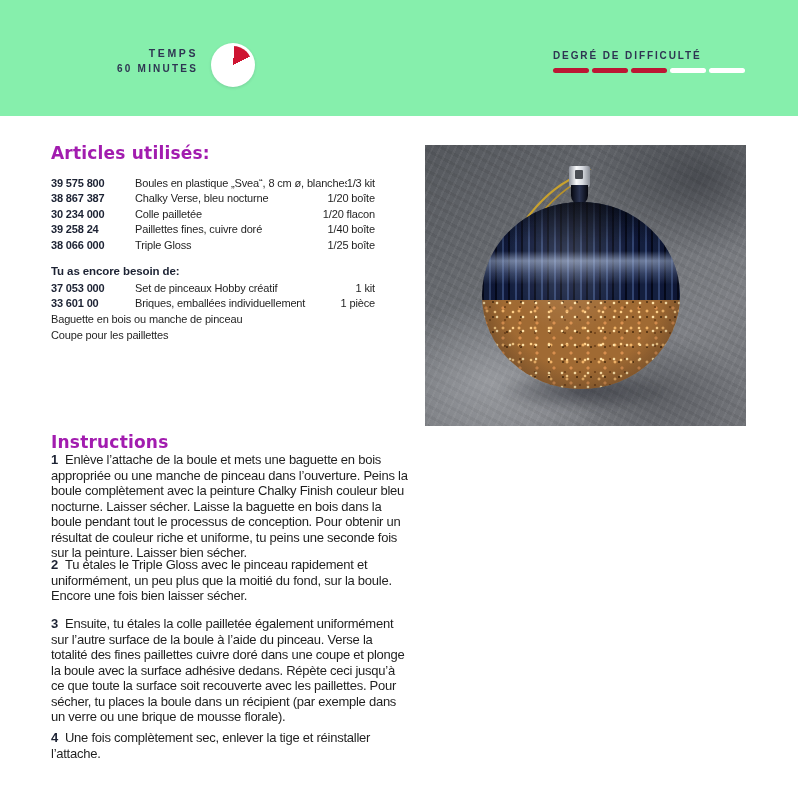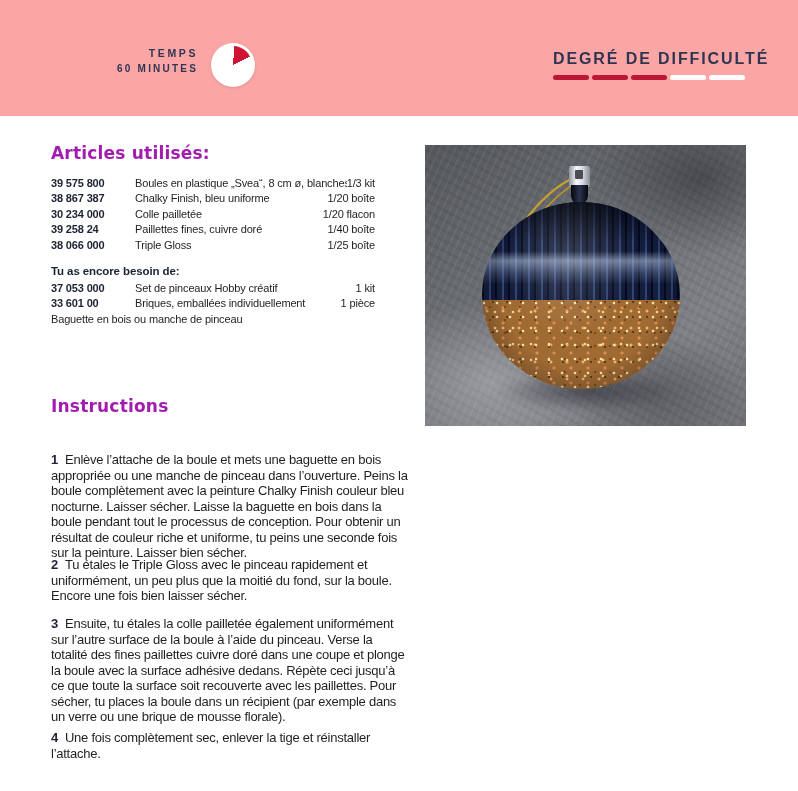--- a/index.html
+++ b/index.html
@@ -7,52 +7,52 @@
   body {
     position:relative;
     background:#ffffff;
     font-family:"Liberation Sans", sans-serif;
     color:#1f1f1f;
     overflow:hidden;
   }
   
   .header-band {
     position:absolute; left:0; top:0; width:798px; height:116px;
-    background:#fca5a5;
+    background:#86efac;
   }
   .time-block {
     position:absolute; left:40px; top:47px; width:158px; text-align:right;
     color:#2e3552;
   }
   .time-label { font-size:10.5px; font-weight:bold; letter-spacing:2.6px; }
   .time-value { font-size:10px; font-weight:bold; letter-spacing:2.2px; margin-top:4px; white-space:nowrap; }
   .clock {
     position:absolute; left:211px; top:43px; width:44px; height:44px;
     border-radius:50%; background:#ffffff;
     box-shadow:0 1px 3px rgba(40,40,60,0.15);
   }
   .clock-wedge {
     position:absolute; inset:3px; border-radius:50%;
     background:conic-gradient(from 4deg at 50% 50%, #ce1431 0deg 60deg, transparent 60deg 360deg);
   }
   .difficulty-block { position:absolute; left:553px; top:50px; width:194px; color:#2e3552; }
-  .difficulty-label { font-size:16px; font-weight:bold; letter-spacing:1.9px; white-space:nowrap; }
+  .difficulty-label { font-size:10px; font-weight:bold; letter-spacing:1.9px; white-space:nowrap; }
   .difficulty-bars { display:flex; gap:3px; margin-top:7px; }
   .difficulty-bar { width:36px; height:5px; border-radius:2.5px; }
   .difficulty-bar.filled { background:#bc1734; }
   .difficulty-bar.empty  { background:#ffffff; }
 
   
   .big-heading {
     position:absolute; left:51px;
     font-family:"DejaVu Sans", sans-serif;
     font-size:17px; font-weight:bold; color:#a21caf; letter-spacing:0.2px;
   }
   #articles-heading { top:143px; }
-  #instructions-heading { top:396px; }
+  #instructions-heading { top:432px; }
 
   
   .art-table { position:absolute; left:51px; width:324px; font-size:11px; letter-spacing:-0.15px; }
   #articles-table { top:176px; }
   #also-table { top:281px; }
   .art-row { display:flex; line-height:15.4px; }
   .art-num { width:66px; font-weight:bold; color:#1c2233; flex:none; }
   .art-desc { flex:1; color:#1f1f1f; white-space:nowrap; overflow:hidden;padding-left:18px; }
   .art-qty { flex:none; text-align:right; white-space:nowrap; color:#1f1f1f; }
   .sub-heading {
@@ -164,21 +164,21 @@
 <h2 class="big-heading" id="articles-heading">Articles utilisés:</h2>
 
 <div class="art-table" id="articles-table">
   <div class="art-row">
     <span class="art-num">39 575 800</span>
     <span class="art-desc">Boules en plastique „Svea“, 8 cm ø, blanches</span>
     <span class="art-qty">1/3 kit</span>
   </div>
   <div class="art-row">
     <span class="art-num">38 867 387</span>
-    <span class="art-desc">Chalky Finish, bleu uniforme</span>
+    <span class="art-desc">Chalky Verse, bleu nocturne</span>
     <span class="art-qty">1/20 boîte</span>
   </div>
   <div class="art-row">
     <span class="art-num">30 234 000</span>
     <span class="art-desc">Colle pailletée</span>
     <span class="art-qty">1/20 flacon</span>
   </div>
   <div class="art-row">
     <span class="art-num">39 258 24</span>
     <span class="art-desc">Paillettes fines, cuivre doré</span>
@@ -201,20 +201,21 @@
   </div>
   <div class="art-row">
     <span class="art-num">33 601 00</span>
     <span class="art-desc">Briques, emballées individuellement</span>
     <span class="art-qty">1 pièce</span>
   </div>
 </div>
 
 <div class="extra-lines">
   <div>Baguette en bois ou manche de pinceau</div>
+  <div>Coupe pour les paillettes</div>
 </div>
 
 <div class="photo">
   <div class="slate-bg"></div>
   <div class="ball-shadow"></div>
   <svg class="string-svg" width="321" height="281" viewBox="0 0 321 281">
     <path d="M150 32 C 115 48, 78 95, 60 158" fill="none" stroke="#c9a22e" stroke-width="2"></path>
     <path d="M154 36 C 120 55, 85 102, 66 162" fill="none" stroke="#b8922a" stroke-width="1.6"></path>
     <path d="M148 30 q 9 -13 17 -5" fill="none" stroke="#d3ac38" stroke-width="2"></path>
   </svg>

